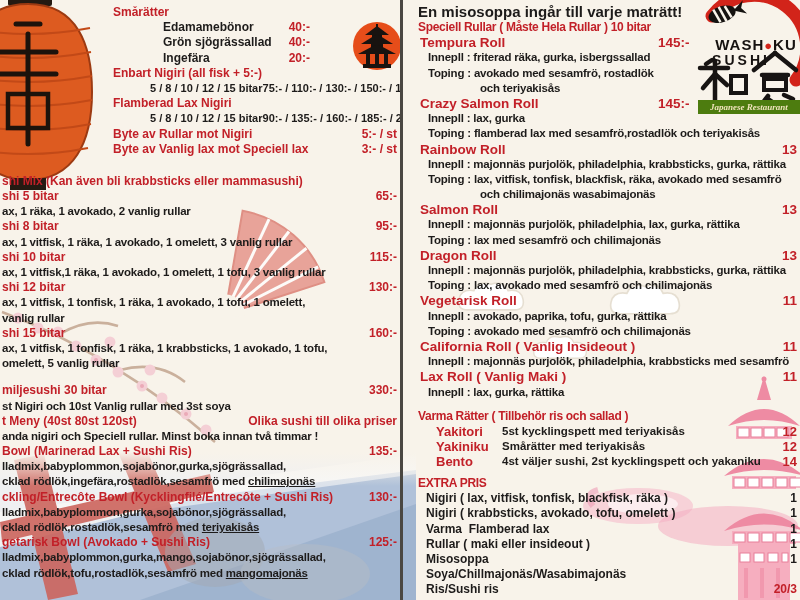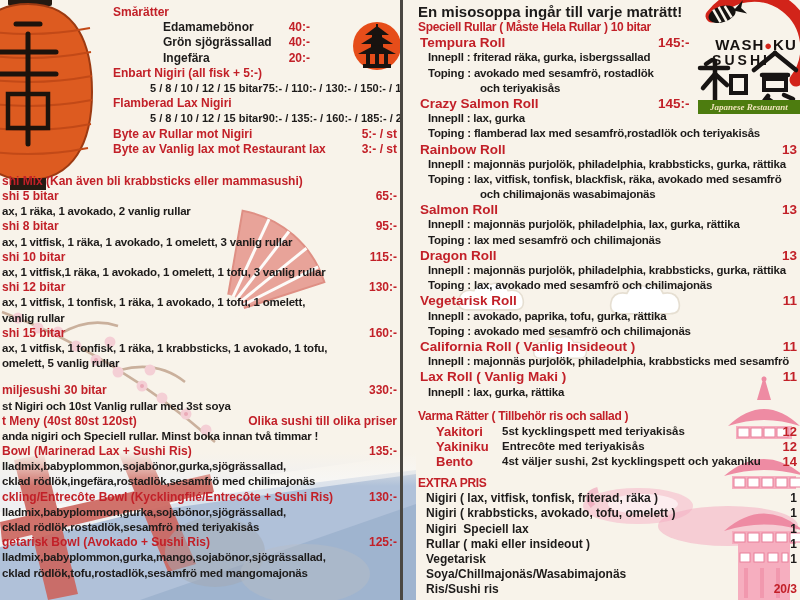--- a/index.html
+++ b/index.html
@@ -9,21 +9,21 @@
   .decor{position:absolute;pointer-events:none;}
   
   #col-left{position:absolute;left:0;top:6px;width:402px;overflow:hidden;z-index:5;}
   #col-right{position:absolute;left:408px;top:4px;width:392px;z-index:5;}
   .row{display:flex;align-items:flex-start;height:15.2px;white-space:pre;position:relative;line-height:1.1;}
   #col-left .row{padding-right:5px;}
   #col-right .row{padding-right:3px;}
   .t{flex:0 0 auto;}
   .p{margin-left:auto;color:var(--red);flex:0 0 auto;}
   .p.mid{position:absolute;left:250px;margin:0;}
-  .u{flex:0 0 auto;text-align:right;}
+  .u{text-decoration:underline;flex:0 0 auto;text-align:right;}
   .spc{width:100%;}
   .sp17{height:17px}.sp12{height:12px}.sp9{height:9px}.sp65{height:6.5px}
   
   .h1{color:var(--red);font-size:12.5px;letter-spacing:-0.5px;padding-left:85px;}
   .sec{color:var(--red);font-size:12px;padding-left:113px;}
   .item{color:var(--ink);font-size:12px;padding-left:163px;padding-right:92px !important;}
   .bitar{color:var(--ink);font-size:11px;padding-left:150px;}
   .bitar .p{color:var(--ink);}
   .byte{color:var(--red);font-size:12px;padding-left:113px;}
   .fsec{color:var(--red);font-size:12px;padding-left:2px;}
@@ -250,21 +250,21 @@
   <div id="col-left">
       <div class="row sec"><span class="t">Smårätter</span></div>
       <div class="row item"><span class="t">Edamamebönor</span><span class="p  ">40:-</span></div>
       <div class="row item"><span class="t">Grön sjögrässallad</span><span class="p  ">40:-</span></div>
       <div class="row item"><span class="t">Ingefära</span><span class="p  ">20:-</span></div>
       <div class="row sec"><span class="t">Enbart Nigiri (all fisk + 5:-)</span></div>
       <div class="row bitar"><span class="t">5 / 8 / 10 / 12 / 15 bitar</span><span class="p  ">75:- / 110:- / 130:- / 150:- / 180:-</span></div>
       <div class="row sec"><span class="t">Flamberad Lax Nigiri</span></div>
       <div class="row bitar"><span class="t">5 / 8 / 10 / 12 / 15 bitar</span><span class="p  ">90:- / 135:- / 160:- / 185:- / 225:-</span></div>
       <div class="row byte"><span class="t">Byte av Rullar mot Nigiri</span><span class="p  ">5:- / st</span></div>
-      <div class="row byte"><span class="t">Byte av Vanlig lax mot Restaurant lax</span><span class="p  ">3:- / st</span></div>
+      <div class="row byte"><span class="t">Byte av Vanlig lax mot Speciell lax</span><span class="p  ">3:- / st</span></div>
       <div class="spc sp17"></div>
       <div class="row fsec"><span class="t">shi Mix (Kan även bli krabbsticks eller mammasushi)</span></div>
       <div class="row fsec"><span class="t">shi 5 bitar</span><span class="p  ">65:-</span></div>
       <div class="row frag"><span class="t">ax, 1 räka, 1 avokado, 2 vanlig rullar</span></div>
       <div class="row fsec"><span class="t">shi 8 bitar</span><span class="p  ">95:-</span></div>
       <div class="row frag"><span class="t">ax, 1 vitfisk, 1 räka, 1 avokado, 1 omelett, 3 vanlig rullar</span></div>
       <div class="row fsec"><span class="t">shi 10 bitar</span><span class="p  ">115:-</span></div>
       <div class="row frag"><span class="t">ax, 1 vitfisk,1 räka, 1 avokado, 1 omelett, 1 tofu, 3 vanlig rullar</span></div>
       <div class="row fsec"><span class="t">shi 12 bitar</span><span class="p  ">130:-</span></div>
       <div class="row frag"><span class="t">ax, 1 vitfisk, 1 tonfisk, 1 räka, 1 avokado, 1 tofu, 1 omelett,</span></div>
@@ -310,26 +310,26 @@
       <div class="row roll"><span class="t">Vegetarisk Roll</span><span class="p edge ">11</span></div>
       <div class="row det"><span class="t">Innepll : avokado, paprika, tofu, gurka, rättika</span></div>
       <div class="row det"><span class="t">Toping : avokado med sesamfrö och chilimajonäs</span></div>
       <div class="row roll"><span class="t">California Roll ( Vanlig Insideout )</span><span class="p edge ">11</span></div>
       <div class="row det"><span class="t">Innepll : majonnäs purjolök, philadelphia, krabbsticks med sesamfrö</span></div>
       <div class="row roll"><span class="t">Lax Roll ( Vanlig Maki )</span><span class="p edge ">11</span></div>
       <div class="row det"><span class="t">Innepll : lax, gurka, rättika</span></div>
       <div class="spc sp9"></div>
       <div class="row rsec"><span class="t">Varma Rätter ( Tillbehör ris och sallad )</span></div>
       <div class="row warm"><span class="t">Yakitori</span><span class="d">5st kycklingspett med teriyakisås</span><span class="p edge ">12</span></div>
-      <div class="row warm"><span class="t">Yakiniku</span><span class="d">Entrecôte med teriyakisås</span><span class="p edge ">12</span></div>
+      <div class="row warm"><span class="t">Yakiniku</span><span class="d">Smårätter med teriyakisås</span><span class="p edge ">12</span></div>
       <div class="row warm"><span class="t">Bento</span><span class="d">4st väljer sushi, 2st kycklingspett och yakaniku</span><span class="p edge ">14</span></div>
       <div class="spc sp65"></div>
       <div class="row rsec"><span class="t">EXTRA PRIS</span></div>
-      <div class="row xitem"><span class="t">Nigiri ( lax, vitfisk, tonfisk, friterad, räka )</span><span class="p edge ">1</span></div>
+      <div class="row xitem"><span class="t">Nigiri ( lax, vitfisk, tonfisk, blackfisk, räka )</span><span class="p edge ">1</span></div>
       <div class="row xitem"><span class="t">Nigiri ( krabbsticks, avokado, tofu, omelett )</span><span class="p edge ">1</span></div>
-      <div class="row xitem"><span class="t">Nigiri  Speciell lax</span><span class="p edge ">1</span></div>
+      <div class="row xitem"><span class="t">Varma  Flamberad lax</span><span class="p edge ">1</span></div>
       <div class="row xitem"><span class="t">Rullar ( maki eller insideout )</span><span class="p edge ">1</span></div>
-      <div class="row xitem"><span class="t">Vegetarisk</span><span class="p edge ">1</span></div>
+      <div class="row xitem"><span class="t">Misosoppa</span><span class="p edge ">1</span></div>
       <div class="row xitem"><span class="t">Soya/Chillmajonäs/Wasabimajonäs</span></div>
       <div class="row xitem"><span class="t">Ris/Sushi ris</span><span class="p edge red">20/3</span></div>
     </div>
 
 </div>
 
 </body></html>

